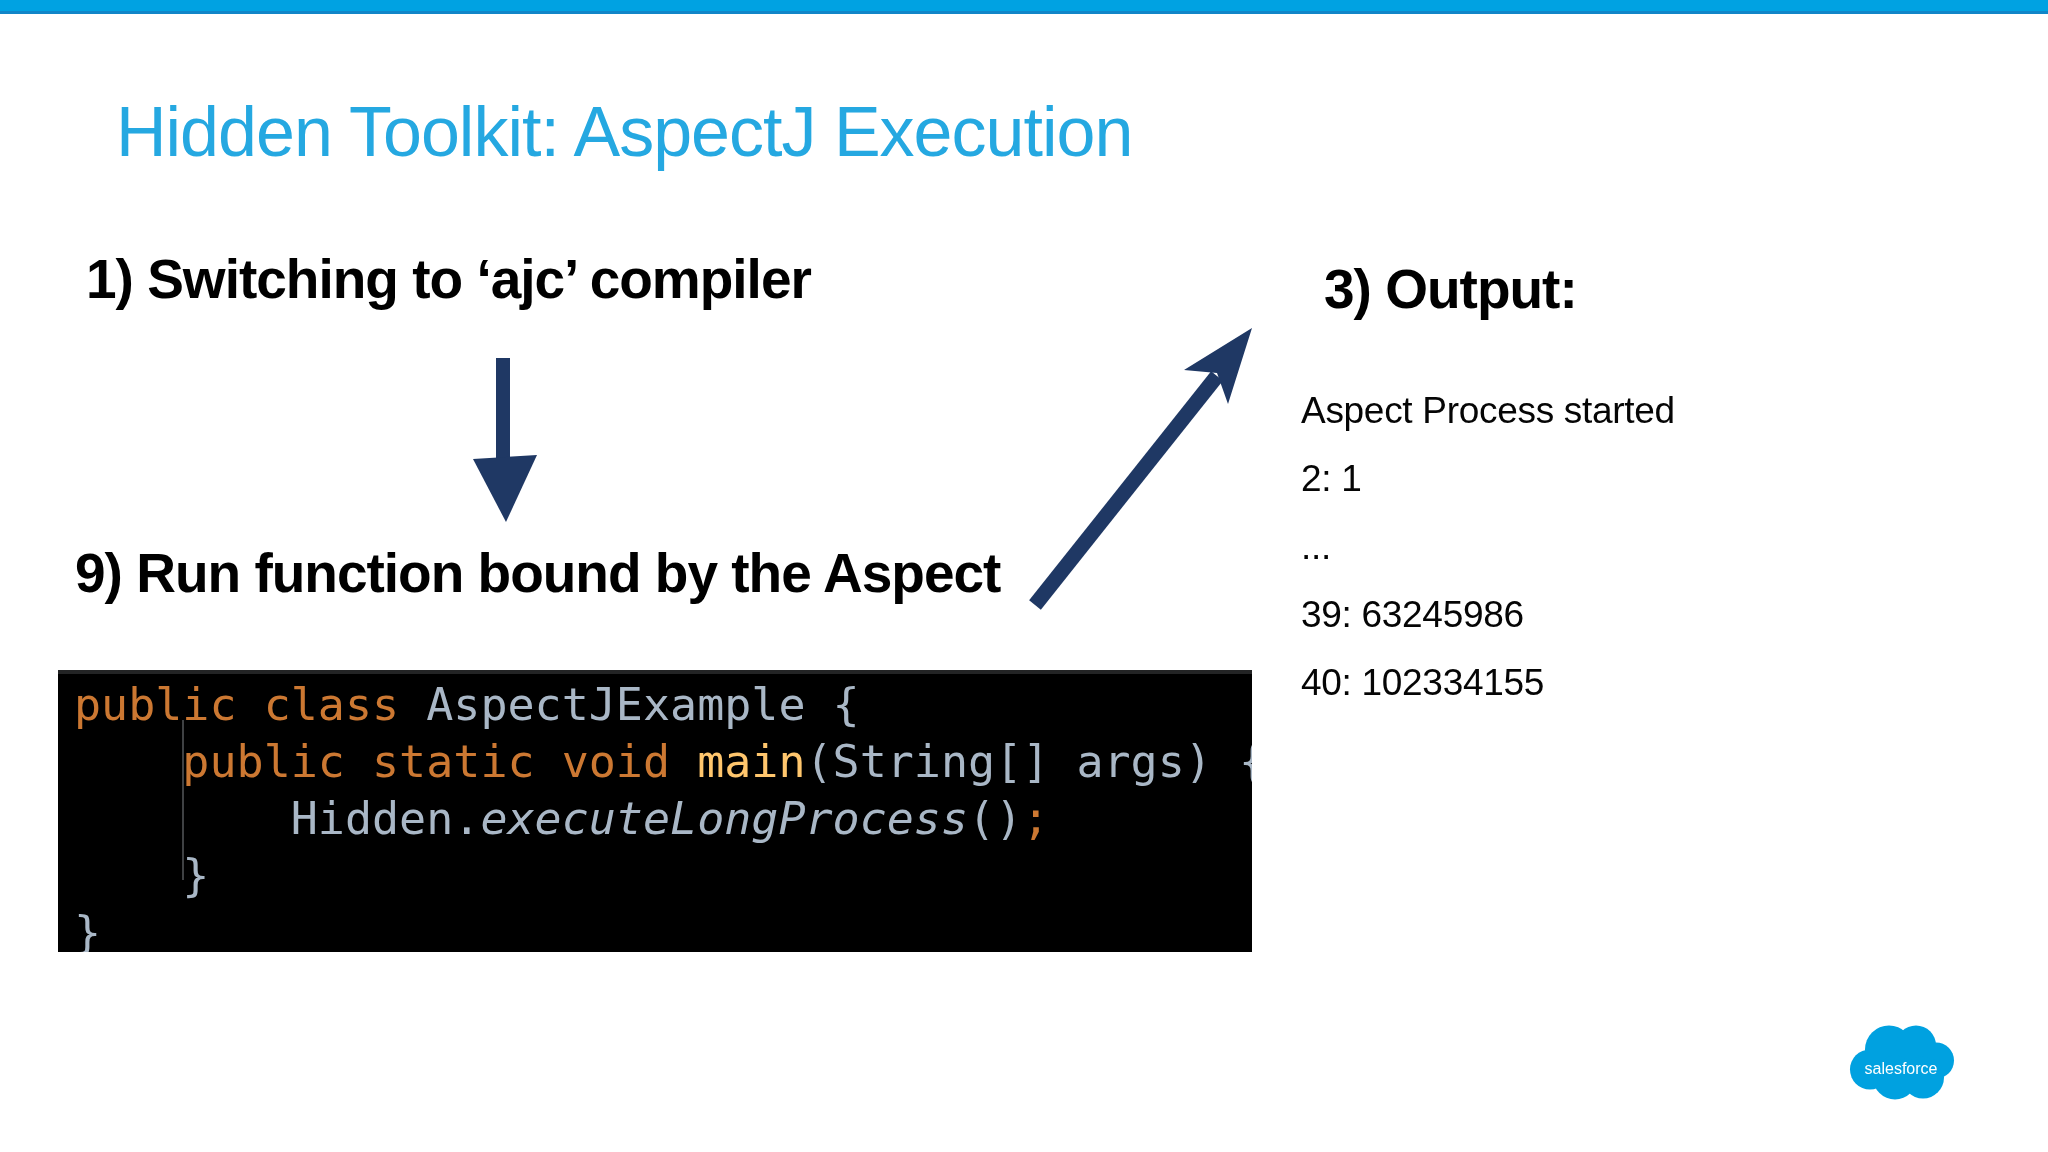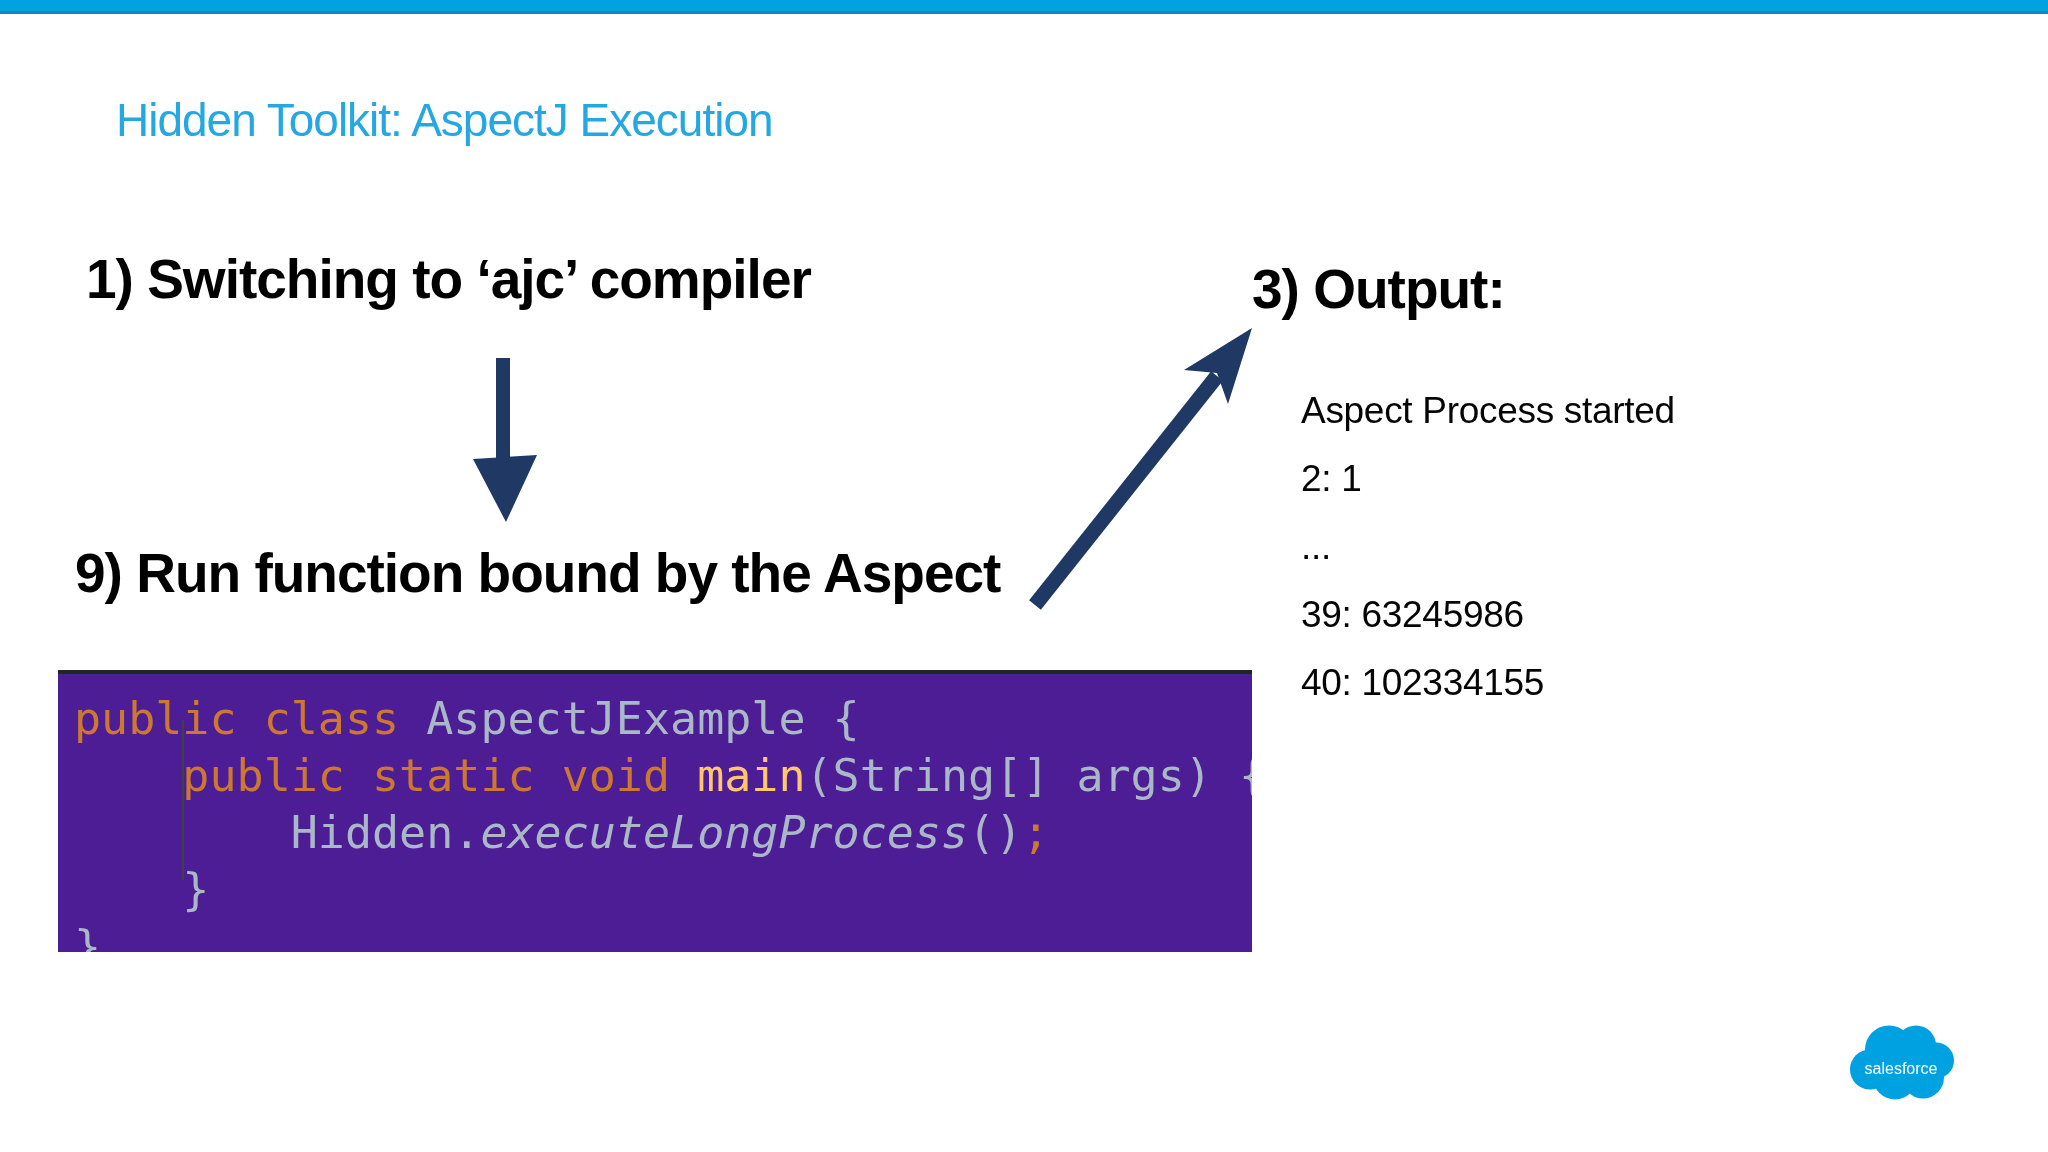--- a/index.html
+++ b/index.html
@@ -11,38 +11,38 @@
     background:#ffffff;
     overflow:hidden;
     font-family:"Liberation Sans", sans-serif;
   }
   .topbar{
     position:absolute;left:0;top:0;width:2048px;height:11px;
     background:#00A2E2;border-bottom:3px solid #1186C8;
   }
   .title{
     position:absolute;left:116px;top:97px;margin:0;
-    font-size:46px;font-weight:400;line-height:1;
+    font-size:70px;font-weight:400;line-height:1;
     letter-spacing:-1px;color:#25A8E1;white-space:nowrap;
   }
   .step{
     position:absolute;margin:0;
     font-size:55px;font-weight:700;line-height:1;
     letter-spacing:-1px;color:#000000;white-space:nowrap;
   }
   .step1{left:86px;top:252px;}
   .step2{left:75px;top:546px;}
-  .step3{left:1252px;top:262px;}
+  .step3{left:1324px;top:262px;}
   .arrow-down{position:absolute;left:472px;top:356px;width:66px;height:168px;}
   .arrow-diag{position:absolute;left:1018px;top:318px;width:245px;height:295px;}
   .codeblock{
     position:absolute;left:58px;top:670px;width:1194px;height:282px;
-    background:#4c1d95;border-top:4px solid #232425;
+    background:#000000;border-top:4px solid #232425;
     box-sizing:border-box;
-    padding:16px 0 0 16px;
+    padding:2px 0 0 16px;
     overflow:hidden;
   }
   .indent-guide{
     position:absolute;left:124px;top:46px;width:2px;height:160px;
     background:#3f4143;
   }
   .code-line{
     font-family:"DejaVu Sans Mono", monospace;
     font-size:45px;line-height:57px;
     white-space:pre;color:#A9B7C6;

